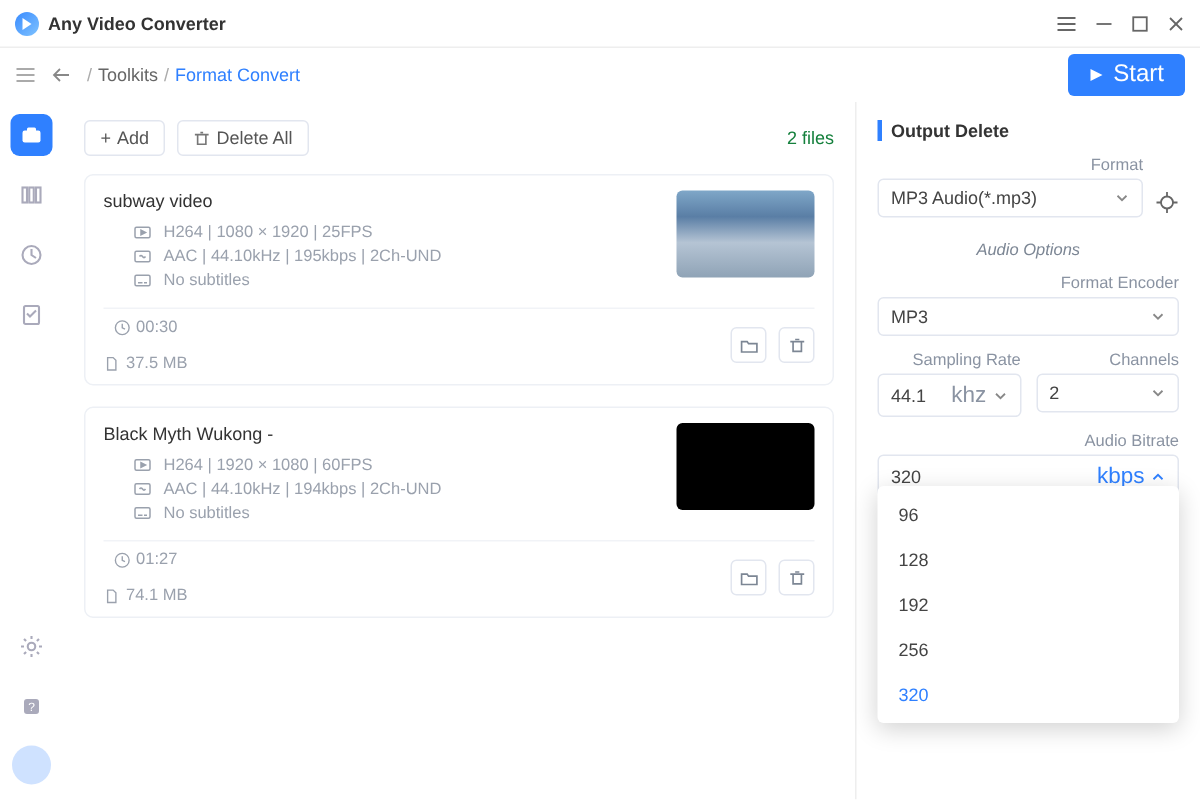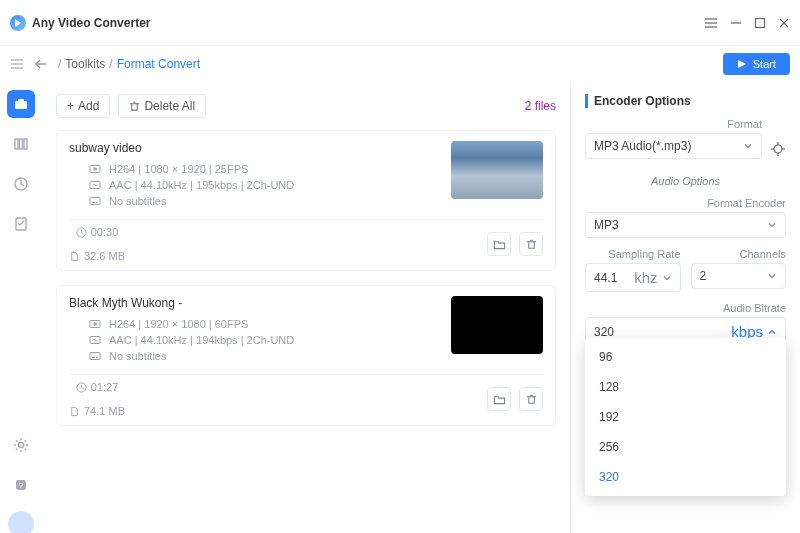--- a/index.html
+++ b/index.html
@@ -1,50 +1,50 @@
 <!DOCTYPE html>
 <html><head>
 <meta charset="utf-8">
 <style>
 * { margin: 0; padding: 0; box-sizing: border-box; }
 body { font-family: -apple-system, BlinkMacSystemFont, "Segoe UI", sans-serif; font-size: 12px; color: #333; background: #fff; width: 800px; height: 533px; overflow: hidden; }
 
-.titlebar { display: flex; align-items: center; justify-content: space-between; height: 46px; padding: 0 10px; border-bottom: 1px solid #eee; }
+.titlebar { display: flex; align-items: center; justify-content: space-between; height: 32px; padding: 0 10px; border-bottom: 1px solid #eee; }
 .titlebar-left { display: flex; align-items: center; gap: 6px; }
 .logo { width: 16px; height: 16px; border-radius: 50%; background: linear-gradient(135deg, #3a8bff, #7fc3ff); display: flex; align-items: center; justify-content: center; }
 .logo svg { width: 10px; height: 10px; }
 .app-title { font-size: 12px; font-weight: 600; color: #333; }
 .titlebar-right { display: flex; align-items: center; gap: 12px; color: #555; }
 .titlebar-right span { cursor: default; }
 
 .toolbar { display: flex; align-items: center; justify-content: space-between; height: 36px; padding: 0 10px; }
 .toolbar-left { display: flex; align-items: center; gap: 10px; }
 .hamburger { color: #888; }
 .back-icon { color: #888; }
 .breadcrumb { display: flex; align-items: center; gap: 4px; font-size: 12px; }
 .bc-item { color: #666; }
 .bc-sep { color: #aaa; }
 .bc-current { color: #2f80ff; }
-.start-btn { background: #2f80ff; color: #fff; border: none; border-radius: 4px; padding: 5px 14px; font-size: 11px; display: flex; align-items: center; gap: 6px; cursor: pointer; }
+.start-btn { background: #2f80ff; color: #fff; border: none; border-radius: 4px; padding: 5px 14px; font-size: 16px; display: flex; align-items: center; gap: 6px; cursor: pointer; }
 
 .body { display: flex; height: calc(533px - 68px); }
 
 .sidebar { width: 42px; display: flex; flex-direction: column; align-items: center; padding-top: 8px; gap: 12px; }
 .sidebar-item { width: 28px; height: 28px; display: flex; align-items: center; justify-content: center; color: #aab; border-radius: 6px; }
 .sidebar-item.active { background: #2f80ff; color: #fff; }
 .sidebar-spacer { flex: 1; }
 .avatar { width: 26px; height: 26px; border-radius: 50%; background: #cfe2ff; margin-bottom: 10px; }
 
 .main { flex: 1; display: flex; }
 
 .filelist { flex: 1; padding: 12px 14px; overflow-y: auto; }
 .fl-header { display: flex; align-items: center; justify-content: space-between; margin-bottom: 12px; }
 .fl-actions { display: flex; gap: 8px; }
 .btn-light { border: 1px solid #e2e6ef; background: #fff; color: #555; padding: 4px 10px; border-radius: 4px; font-size: 12px; display: flex; align-items: center; gap: 4px; cursor: pointer; }
-.fl-count { color: #a21caf; font-size: 12px; }
+.fl-count { color: #15803d; font-size: 12px; }
 
 .card { border: 1px solid #edf0f5; border-radius: 6px; padding: 10px 12px 8px; margin-bottom: 14px; }
 .card-top { display: flex; justify-content: space-between; }
 .card-info { flex: 1; }
 .card-title { font-size: 12px; color: #333; margin-bottom: 8px; }
 .info-row { display: flex; align-items: center; gap: 6px; color: #9aa1ad; font-size: 11px; margin-bottom: 4px; margin-left: 20px; }
 .info-row .ic { width: 14px; text-align: center; }
 .thumb { width: 92px; height: 58px; border-radius: 4px; background: #000; }
 .thumb.subway { background: linear-gradient(180deg, #7fa7c8 0%, #5a7ea5 30%, #b5c4d4 60%, #8fa3b6 100%); }
 .card-bottom { display: flex; align-items: center; justify-content: space-between; border-top: 1px solid #f1f3f7; margin-top: 8px; padding-top: 6px; }
@@ -249,21 +249,21 @@
                   <svg width="11" height="11" viewBox="0 0 12 12" stroke="#9aa1ad" stroke-width="1" fill="none">
                     <circle cx="6" cy="6" r="5"></circle>
                     <polyline points="6,3 6,6 8,7"></polyline>
                   </svg>
                   <span>00:30</span>
                 </span>
         <span>
                   <svg width="11" height="11" viewBox="0 0 12 12" stroke="#9aa1ad" stroke-width="1" fill="none">
                     <path d="M3 1.5h4l2 2v7H3z"></path>
                   </svg>
-                  <span>32.6 MB</span>
+                  <span>37.5 MB</span>
                 </span>
       </div>
       <div class="card-actions">
         <div class="icon-btn">
                   <svg width="13" height="13" viewBox="0 0 14 14" stroke="#7c8694" stroke-width="1.2" fill="none">
                     <path d="M1.5 4h4l1 1.5h6v6h-11z"></path>
                   </svg>
                 </div>
         <div class="icon-btn">
                   <svg width="13" height="13" viewBox="0 0 14 14" stroke="#7c8694" stroke-width="1.2" fill="none">
@@ -339,21 +339,21 @@
                     <line x1="5.5" y1="2.5" x2="8.5" y2="2.5"></line>
                   </svg>
                 </div>
       </div>
     </div>
           </div>
         </div>
     </div>
 
     <div class="sidepanel">
-      <div class="sp-title">Encoder Options</div>
+      <div class="sp-title">Output Delete</div>
 
       <div class="format-row">
         <div class="form-group">
           <div class="label">Format</div>
           <div class="select">
             <span>MP3 Audio(*.mp3)</span>
             <span>
               <svg width="10" height="10" viewBox="0 0 10 10" stroke="#888" stroke-width="1.2" fill="none">
                   <polyline points="2,3.5 5,6.5 8,3.5"></polyline>
                 </svg>

